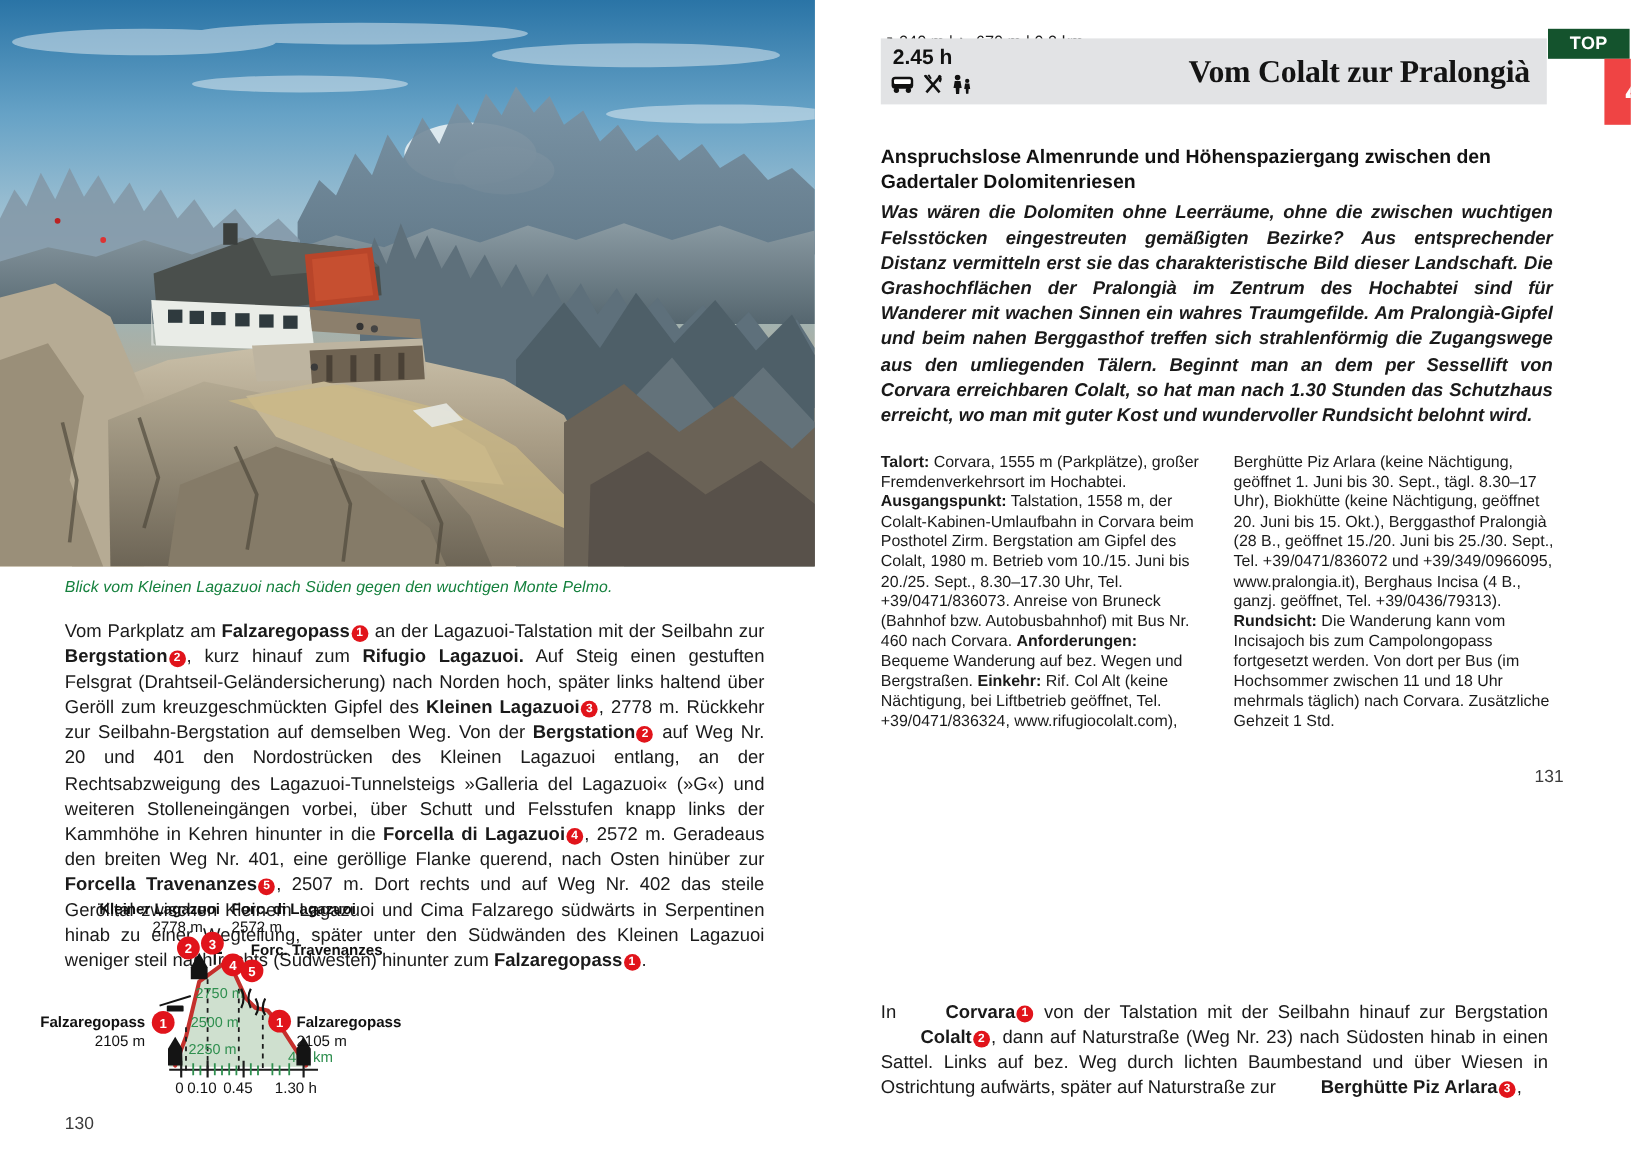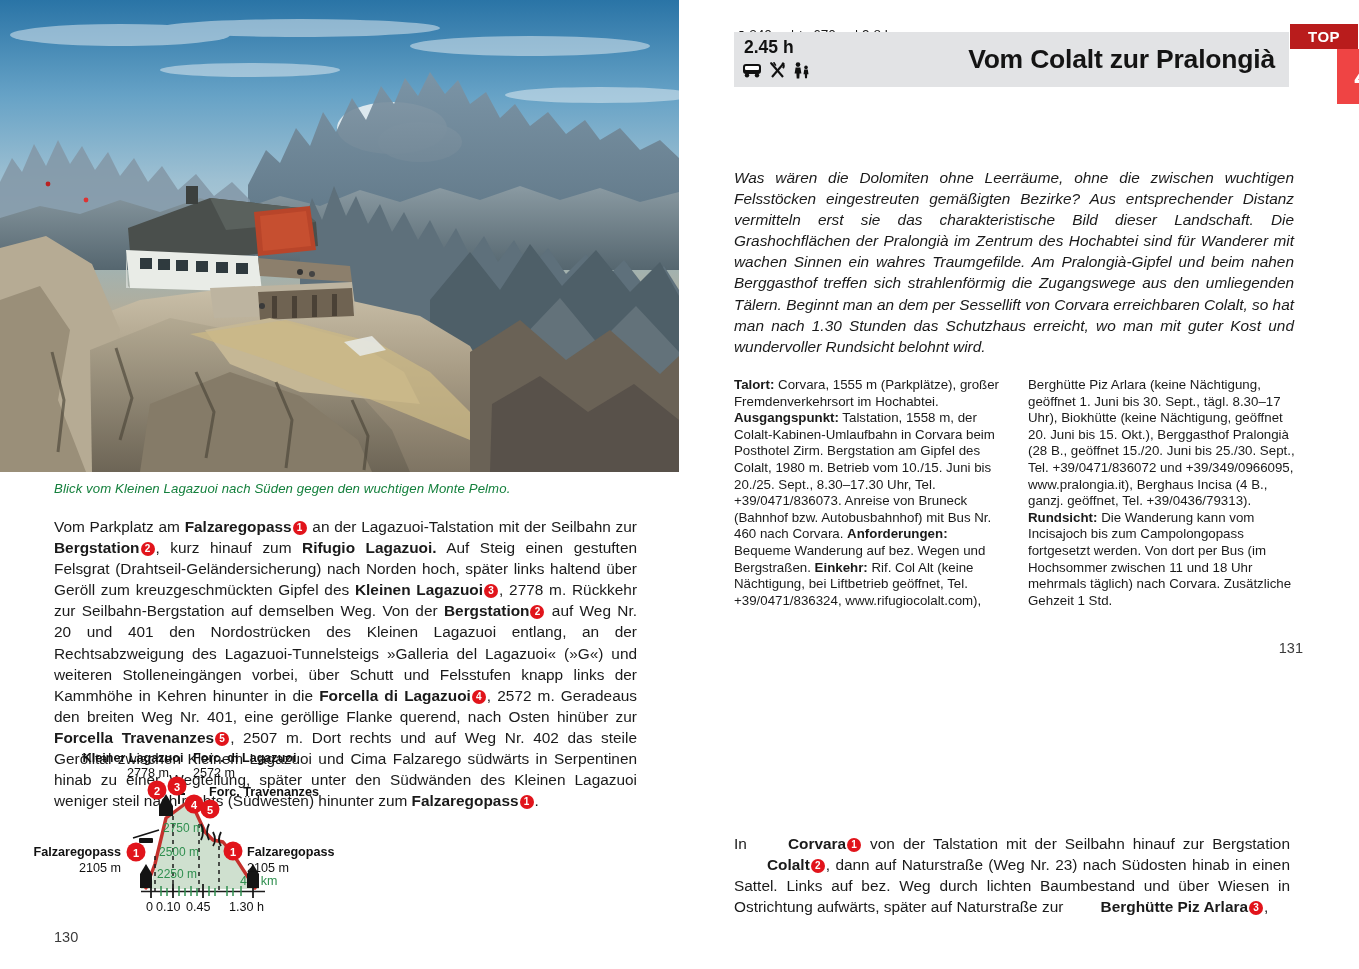--- a/index.html
+++ b/index.html
@@ -69,40 +69,40 @@
     font-size:17.5px;font-weight:bold;color:#111;
   }
   .header-icons{
     position:absolute;left:8px;top:30px;
     display:flex;align-items:center;gap:7px;
   }
   .header-icons svg{display:block;}
   .header-title{
     position:absolute;right:14px;top:12px;
     font-size:26.5px;font-weight:bold;color:#141414;
-    letter-spacing:-.2px;white-space:nowrap;
+    letter-spacing:-.2px;white-space:nowrap;font-family:Liberation Serif, serif;
   }
   .top-badge{
     position:absolute;left:611px;top:24px;width:68px;height:25px;
-    background:#b91c1c;color:#fff;font-size:15px;font-weight:bold;
+    background:#14532d;color:#fff;font-size:15px;font-weight:bold;
     display:flex;align-items:center;justify-content:center;letter-spacing:.4px;
   }
   .num-badge{
     position:absolute;left:611px;top:49px;width:68px;height:55px;
     background:#ef4444;color:#fff;font-size:30px;font-weight:bold;
     display:flex;align-items:center;justify-content:center;margin-left:47px;
   }
 
   .subtitle{
     position:absolute;left:55px;top:121px;width:560px;
     font-size:16.2px;font-weight:bold;line-height:21px;color:#111;
   }
   .intro{
     position:absolute;left:55px;top:167px;width:560px;
-    font-size:15.4px;line-height:21.1px;font-style:italic;text-align:justify;
+    font-size:15.4px;line-height:21.1px;font-style:italic;text-align:justify;font-weight:bold;
   }
 
   .info-cols{
     position:absolute;left:55px;top:377px;width:566px;
     column-count:2;column-gap:22px;
     font-size:13.3px;line-height:16.6px;text-align:left;
   }
   .info-cols b{font-weight:bold;}
 
   .body-right{
@@ -377,20 +377,21 @@
             <path d="M11.2 7.6 h3.6 l.7 4.6 h-1.3 l-.2 4 h-2 l-.2 -4 h-1.3 z" fill="#111"></path>
           </svg>
       </span>
     </div>
     <div class="header-title">Vom Colalt zur Pralongià</div>
   </div>
 
   <div class="top-badge">TOP</div>
   <div class="num-badge">41</div>
 
+  <div class="subtitle">Anspruchslose Almenrunde und Höhenspaziergang zwischen den Gadertaler Dolomitenriesen</div>
   <div class="intro">Was wären die Dolomiten ohne Leerräume, ohne die zwischen wuchtigen Felsstöcken eingestreuten gemäßigten Bezirke? Aus entsprechender Distanz vermitteln erst sie das charakteristische Bild dieser Landschaft. Die Grashochflächen der Pralongià im Zentrum des Hochabtei sind für Wanderer mit wachen Sinnen ein wahres Traumgefilde. Am Pralongià-Gipfel und beim nahen Berggasthof treffen sich strahlenförmig die Zugangswege aus den umliegenden Tälern. Beginnt man an dem per Sessellift von Corvara erreichbaren Colalt, so hat man nach 1.30 Stunden das Schutzhaus erreicht, wo man mit guter Kost und wundervoller Rundsicht belohnt wird.</div>
 
   <div class="info-cols">
     <span><b>Talort:</b><span> Corvara, 1555 m (Parkplätze), großer Fremdenverkehrsort im Hochabtei.</span></span>
     <span><b>Ausgangspunkt:</b><span> Talstation, 1558 m, der Colalt-Kabinen-Umlaufbahn in Corvara beim Posthotel Zirm. Bergstation am Gipfel des Colalt, 1980 m. Betrieb vom 10./15. Juni bis 20./25. Sept., 8.30–17.30 Uhr, Tel. +39/0471/836073. Anreise von Bruneck (Bahnhof bzw. Autobusbahnhof) mit Bus Nr. 460 nach Corvara.</span></span>
     <span><b>Anforderungen:</b><span> Bequeme Wanderung auf bez. Wegen und Bergstraßen.</span></span>
     <span><b>Einkehr:</b><span> Rif. Col Alt (keine Nächtigung, bei Liftbetrieb geöffnet, Tel. +39/0471/836324, www.rifugiocolalt.com), Berghütte Piz Arlara (keine Nächtigung, geöffnet 1. Juni bis 30. Sept., tägl. 8.30–17 Uhr), Biokhütte (keine Nächtigung, geöffnet 20. Juni bis 15. Okt.), Berggasthof Pralongià (28 B., geöffnet 15./20. Juni bis 25./30. Sept., Tel. +39/0471/836072 und +39/349/0966095, www.pralongia.it), Berghaus Incisa (4 B., ganzj. geöffnet, Tel. +39/0436/79313).</span></span>
     <span><b>Rundsicht:</b><span> Die Wanderung kann vom Incisajoch bis zum Campolongopass fortgesetzt werden. Von dort per Bus (im Hochsommer zwischen 11 und 18 Uhr mehrmals täglich) nach Corvara. Zusätzliche Gehzeit 1 Std.</span></span>
   </div>
 

